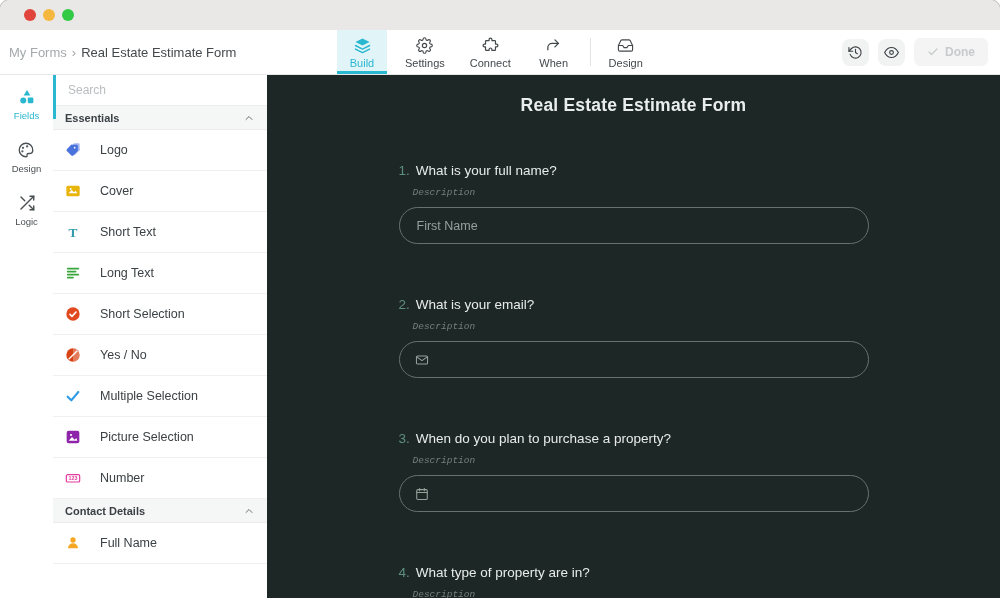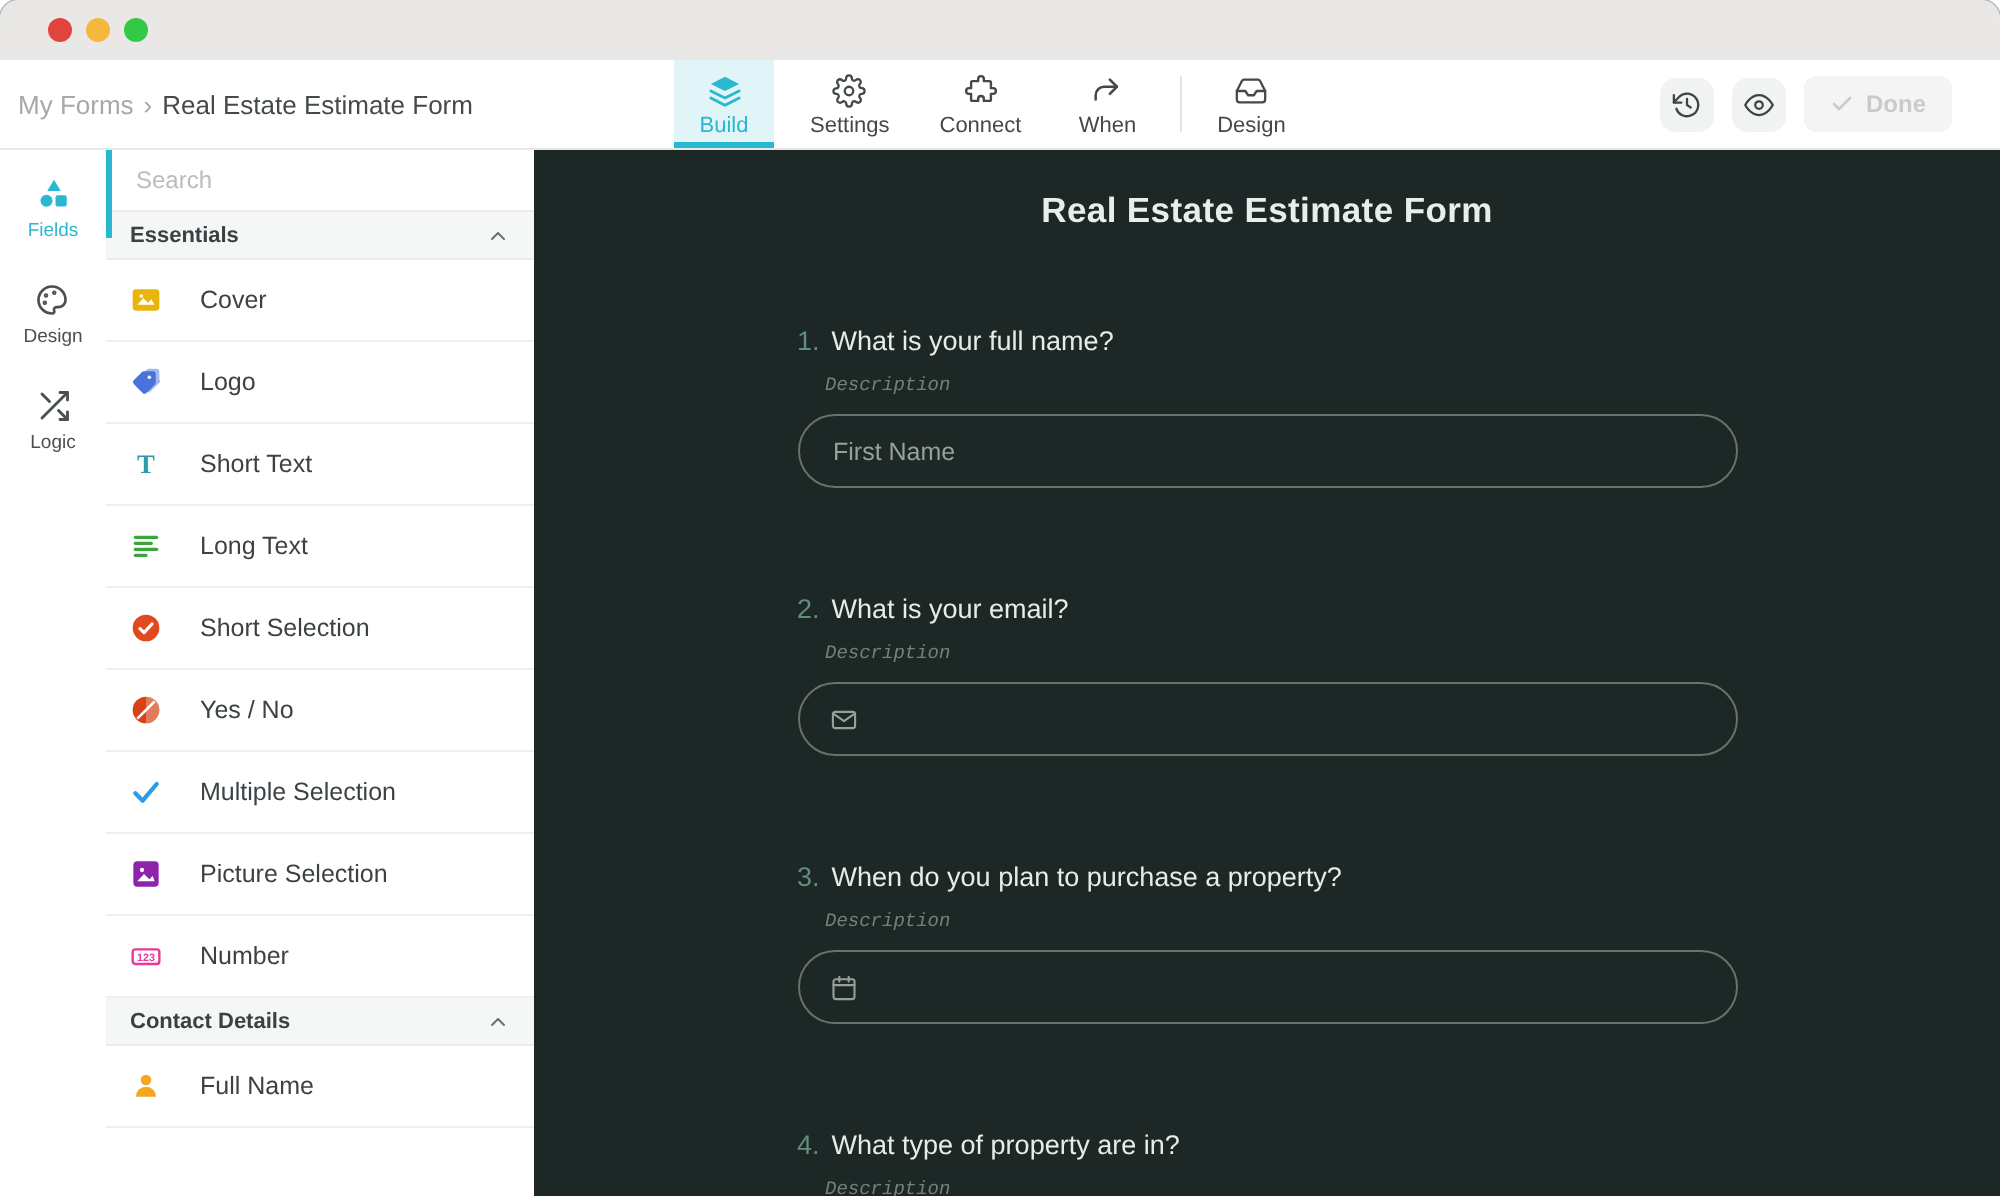--- a/index.html
+++ b/index.html
@@ -12,21 +12,21 @@
   .topbar{height:45px;background:#fff;border-bottom:1px solid #e7e7e7;position:relative;display:flex;align-items:center;box-sizing:border-box;}
   .breadcrumb{margin-left:9px;font-size:13px;color:#4a5053;white-space:nowrap;}
   .bc-parent{color:#a4a9ab;cursor:pointer;}
   .bc-sep{color:#a4a9ab;margin:0 5px;}
   .bc-current{color:#44494c;}
   .tab-bar{position:absolute;left:337px;top:0;height:100%;display:flex;align-items:stretch;}
   .tab{min-width:50px;padding:4px 7px 5px;margin-right:11px;display:flex;flex-direction:column;align-items:center;justify-content:flex-end;gap:3px;font-size:11px;color:#43484b;cursor:pointer;box-sizing:border-box;}
   .tab .ticon{width:17px;height:17px;display:block;}
   .tab.active{background:#e1f5f9;color:#2ab7d0;box-shadow:inset 0 -3px 0 #2ab7d0;}
   .tab-divider{width:1px;background:#e3e3e3;margin:8px 10px 8px 0;}
-  .actions{position:absolute;right:24px;top:0;height:100%;display:flex;align-items:center;gap:9px;}
+  .actions{position:absolute;right:12px;top:0;height:100%;display:flex;align-items:center;gap:9px;}
   .icon-btn{width:27px;height:27px;border-radius:8px;background:#f1f2f2;display:flex;align-items:center;justify-content:center;color:#3e4447;cursor:pointer;}
   .icon-btn svg{width:15px;height:15px;}
   .done-btn{height:28px;padding:0 13px;border-radius:6px;background:#f4f4f4;color:#c8cbcc;font-size:12px;font-weight:700;display:flex;align-items:center;gap:6px;cursor:default;}
   .done-btn svg{width:12px;height:12px;}
   
   .app-body{display:flex;height:523px;}
   .rail{width:53px;flex:none;background:#fff;display:flex;flex-direction:column;align-items:center;padding-top:13px;gap:20px;text-align:right;}
   .rail-item{display:flex;flex-direction:column;align-items:center;gap:4px;font-size:9.5px;color:#4a5053;cursor:pointer;}
   .rail-item .ricon{width:18px;height:18px;}
   .rail-item.active{color:#2ab7d0;}
@@ -177,38 +177,38 @@
         <input class="search-input" type="text" placeholder="Search" style="">
       </div>
       <div>
           <div class="section-header">
             <span>Essentials</span>
             <span class="chev"><svg viewBox="0 0 24 24" fill="none" stroke="currentColor" stroke-width="2" stroke-linecap="round" stroke-linejoin="round">
                 <polyline points="6 15 12 9 18 15"></polyline>
               </svg></span>
           </div>
           <div class="field-row">
+            <span class="field-icon" style="color:#4a72dd">
+              <svg viewBox="0 0 24 24" fill="currentColor">
+                <path d="M13.2 2.3 5.8 9.7a2 2 0 0 0 0 2.8l6.7 6.7a2 2 0 0 0 2.8 0l7.4-7.4c.4-.4-.7-1.4-.7-2V4a2 2 0 0 0-2-2h-5.1a2 2 0 0 0-1.7.3z" opacity="0.5"></path>
+                <path d="M9.2 4.3 2.8 10.7a2 2 0 0 0 0 2.8l6.7 6.7a2 2 0 0 0 2.8 0l6.4-6.4a2 2 0 0 0 .6-1.8V6a2 2 0 0 0-2-2h-6.4a2 2 0 0 0-1.7.3z"></path>
+                <circle cx="14.5" cy="8.5" r="1.3" fill="#fff"></circle>
+              </svg>
+            </span>
+            <span class="field-label">Logo</span>
+          </div>
+          <div class="field-row">
             <span class="field-icon" style="color:#e9b50b">
               <svg viewBox="0 0 24 24">
                 <rect x="2" y="4" width="20" height="16" rx="2.5" fill="currentColor"></rect>
                 <path d="M5.5 15.5 10 10.5l3.5 3.5 2.5-2.5 2.5 4z" fill="#fff"></path>
                 <circle cx="8.5" cy="9" r="1.4" fill="#fff"></circle>
               </svg>
             </span>
             <span class="field-label">Cover</span>
-          </div>
-          <div class="field-row">
-            <span class="field-icon" style="color:#4a72dd">
-              <svg viewBox="0 0 24 24" fill="currentColor">
-                <path d="M13.2 2.3 5.8 9.7a2 2 0 0 0 0 2.8l6.7 6.7a2 2 0 0 0 2.8 0l7.4-7.4c.4-.4-.7-1.4-.7-2V4a2 2 0 0 0-2-2h-5.1a2 2 0 0 0-1.7.3z" opacity="0.5"></path>
-                <path d="M9.2 4.3 2.8 10.7a2 2 0 0 0 0 2.8l6.7 6.7a2 2 0 0 0 2.8 0l6.4-6.4a2 2 0 0 0 .6-1.8V6a2 2 0 0 0-2-2h-6.4a2 2 0 0 0-1.7.3z"></path>
-                <circle cx="14.5" cy="8.5" r="1.3" fill="#fff"></circle>
-              </svg>
-            </span>
-            <span class="field-label">Logo</span>
           </div>
           <div class="field-row">
             <span class="field-icon" style="color:#2f9bab">
               <svg viewBox="0 0 24 24" fill="currentColor">
                 <text x="12" y="19" text-anchor="middle" font-family="Liberation Serif, serif" font-weight="bold" font-size="20">T</text>
               </svg>
             </span>
             <span class="field-label">Short Text</span>
           </div>
           <div class="field-row">

